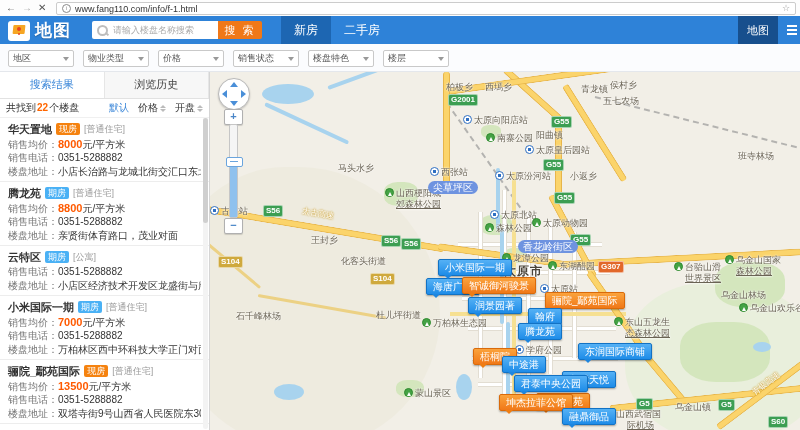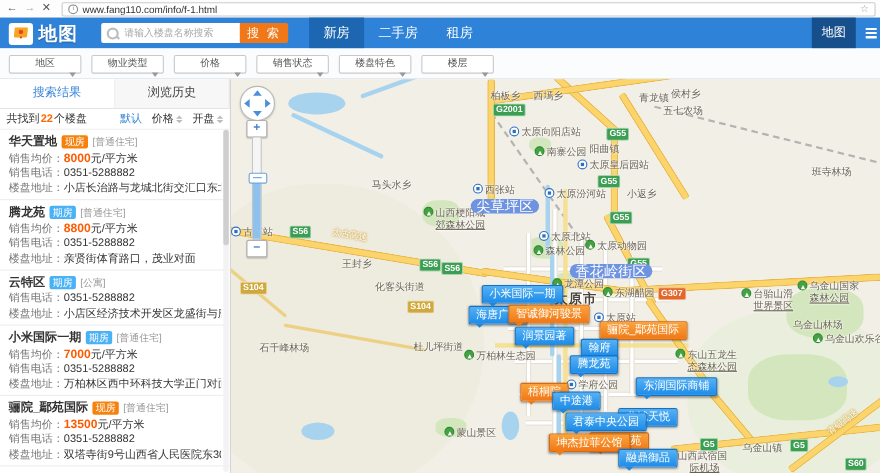--- a/index.html
+++ b/index.html
@@ -28,21 +28,21 @@
   .ntabs{position:absolute;left:281px;top:0;height:28px;display:flex;}
   .tab{padding:0 13px;line-height:28px;font-size:12px;color:#fff;cursor:pointer;white-space:nowrap;}
   .tab.on{background:#1d66b2;}
   .vtog{position:absolute;left:738px;top:0;height:28px;display:flex;}
   .vbtn{display:flex;align-items:center;gap:4px;padding:0 9px;line-height:28px;font-size:11px;color:#fff;cursor:pointer;white-space:nowrap;}
   .vbtn.on{background:#174f8d;}
   .vic{width:10px;height:10px;flex:0 0 auto;}
   .vic.list{background:repeating-linear-gradient(#fff 0 2px,transparent 2px 4px);}
   
   .fbar{position:absolute;left:0;top:44px;width:800px;height:28px;background:#fbfcfe;border-bottom:1px solid #e4e7ec;display:flex;gap:9px;padding:6px 0 0 8px;box-sizing:border-box;}
-  .fsel{width:56px;height:15px;border:1px solid #c9c9c9;background:#fff;border-radius:2px;display:flex;align-items:center;font-size:9px;color:#555;padding:0 4px;cursor:pointer;flex-direction:column;}
+  .fsel{width:56px;height:15px;border:1px solid #c9c9c9;background:#fff;border-radius:2px;display:flex;align-items:center;font-size:9px;color:#555;padding:0 4px;cursor:pointer;}
   .caret{margin-left:auto;width:0;height:0;border:3px solid transparent;border-top:4px solid #999;transform:translateY(2px);}
   
   .side{position:absolute;left:0;top:72px;width:210px;height:358px;background:#fff;border-right:1px solid #d5d5d5;z-index:20;box-sizing:border-box;}
   .stabs{display:flex;height:26px;border-bottom:1px solid #e2e2e2;}
   .stab{flex:1;text-align:center;line-height:26px;font-size:11px;color:#444;background:#f7f7f7;border-right:1px solid #e6e6e6;cursor:pointer;font-family:Liberation Mono, monospace;}
   .stab.on{color:#3a86d8;background:#fff;}
   .crow{height:18px;display:flex;align-items:center;font-size:10px;padding:0 6px;border-bottom:1px solid #f0f0f0;}
   .cnt{color:#333;white-space:nowrap;}
   .cnum{color:#f60;font-weight:bold;padding:0 1px;}
   .sort{margin-left:auto;display:flex;gap:9px;align-items:center;}
@@ -88,21 +88,21 @@
   .chip.blue::after{border-top:4px solid #1e86df;}
   .chip.orange{background:linear-gradient(#fba33c,#f07818);border:1px solid #d96a0a;}
   .chip.orange::after{border-top:4px solid #ef7d12;}
   .place{position:absolute;z-index:2;font-size:9px;color:#6a6354;white-space:nowrap;display:block;line-height:11px;text-shadow:0 0 2px #fff,0 0 2px #fff;}
   .pic-park,.pic-rail{display:inline-block;width:9px;height:9px;border-radius:50%;vertical-align:-1px;margin-right:2px;position:relative;}
   .pic-park{background:#44a244;border:1px solid #2f8a2f;box-sizing:border-box;}
   .pic-park::after{content:"";position:absolute;left:2px;top:1px;width:0;height:0;border:2px solid transparent;border-bottom:4px solid #fff;}
   .pic-rail{background:#fff;border:1px solid #2f6fc2;box-sizing:border-box;}
   .pic-rail::after{content:"";position:absolute;left:2px;top:2px;width:3px;height:3px;background:#2f6fc2;}
   .ptext2{margin-left:11px;text-decoration:underline;}
-  .dbadge{position:absolute;z-index:2;background:#6e93e0;color:#fff;font-size:13px;line-height:13px;padding:0 5px;border-radius:7px;white-space:nowrap;}
+  .dbadge{position:absolute;z-index:2;background:#6e93e0;color:#fff;font-size:10px;line-height:13px;padding:0 5px;border-radius:7px;white-space:nowrap;}
   .city{position:absolute;z-index:2;font-size:12px;font-weight:bold;color:#4a443a;letter-spacing:1px;text-shadow:0 0 2px #fff,0 0 2px #fff,0 0 2px #fff;}
   .rb{position:absolute;z-index:2;font-size:8px;font-weight:bold;color:#fff;line-height:10px;padding:0 2px;border-radius:2px;border:1px solid rgba(255,255,255,.55);white-space:nowrap;}
   .rb.g{background:#3c9e52;} .rb.y{background:#cfa93d;} .rb.o{background:#e2682a;}
   .rname{position:absolute;z-index:2;font-size:8px;color:#fff;text-shadow:0 0 2px #c99a20,0 0 2px #c99a20;white-space:nowrap;}
   
   .panc{position:absolute;left:8px;top:6px;width:30px;height:30px;background:#fff;border:1px solid #b9b9b9;border-radius:50%;z-index:6;box-shadow:0 1px 2px rgba(0,0,0,.2);cursor:pointer;}
   .pa{position:absolute;width:0;height:0;border:4px solid transparent;}
   .pa.u{left:11px;top:3px;border-bottom:5px solid #4a8fd8;border-top:0;}
   .pa.d{left:11px;bottom:3px;border-top:5px solid #4a8fd8;border-bottom:0;}
   .pa.l{left:3px;top:11px;border-right:5px solid #4a8fd8;border-left:0;}
@@ -135,21 +135,20 @@
       <span class="logo-tx">地图</span>
     </div>
     <div class="sbox">
       <span class="mag"></span>
       <input placeholder="请输入楼盘名称搜索" style="">
     </div>
     <button class="sbtn">搜 索</button>
     <div class="ntabs" id="navTabs">
         <div class="tab on">新房</div>
         <div class="tab">二手房</div>
-        <div class="tab">租房</div>
       </div>
     <div class="vtog" id="viewToggle">
         <div class="vbtn on">
           <span class="vlabel">地图</span>
         </div>
         <div class="vbtn">
           <span class="vic list"></span>
         </div>
       </div>
   </div>

